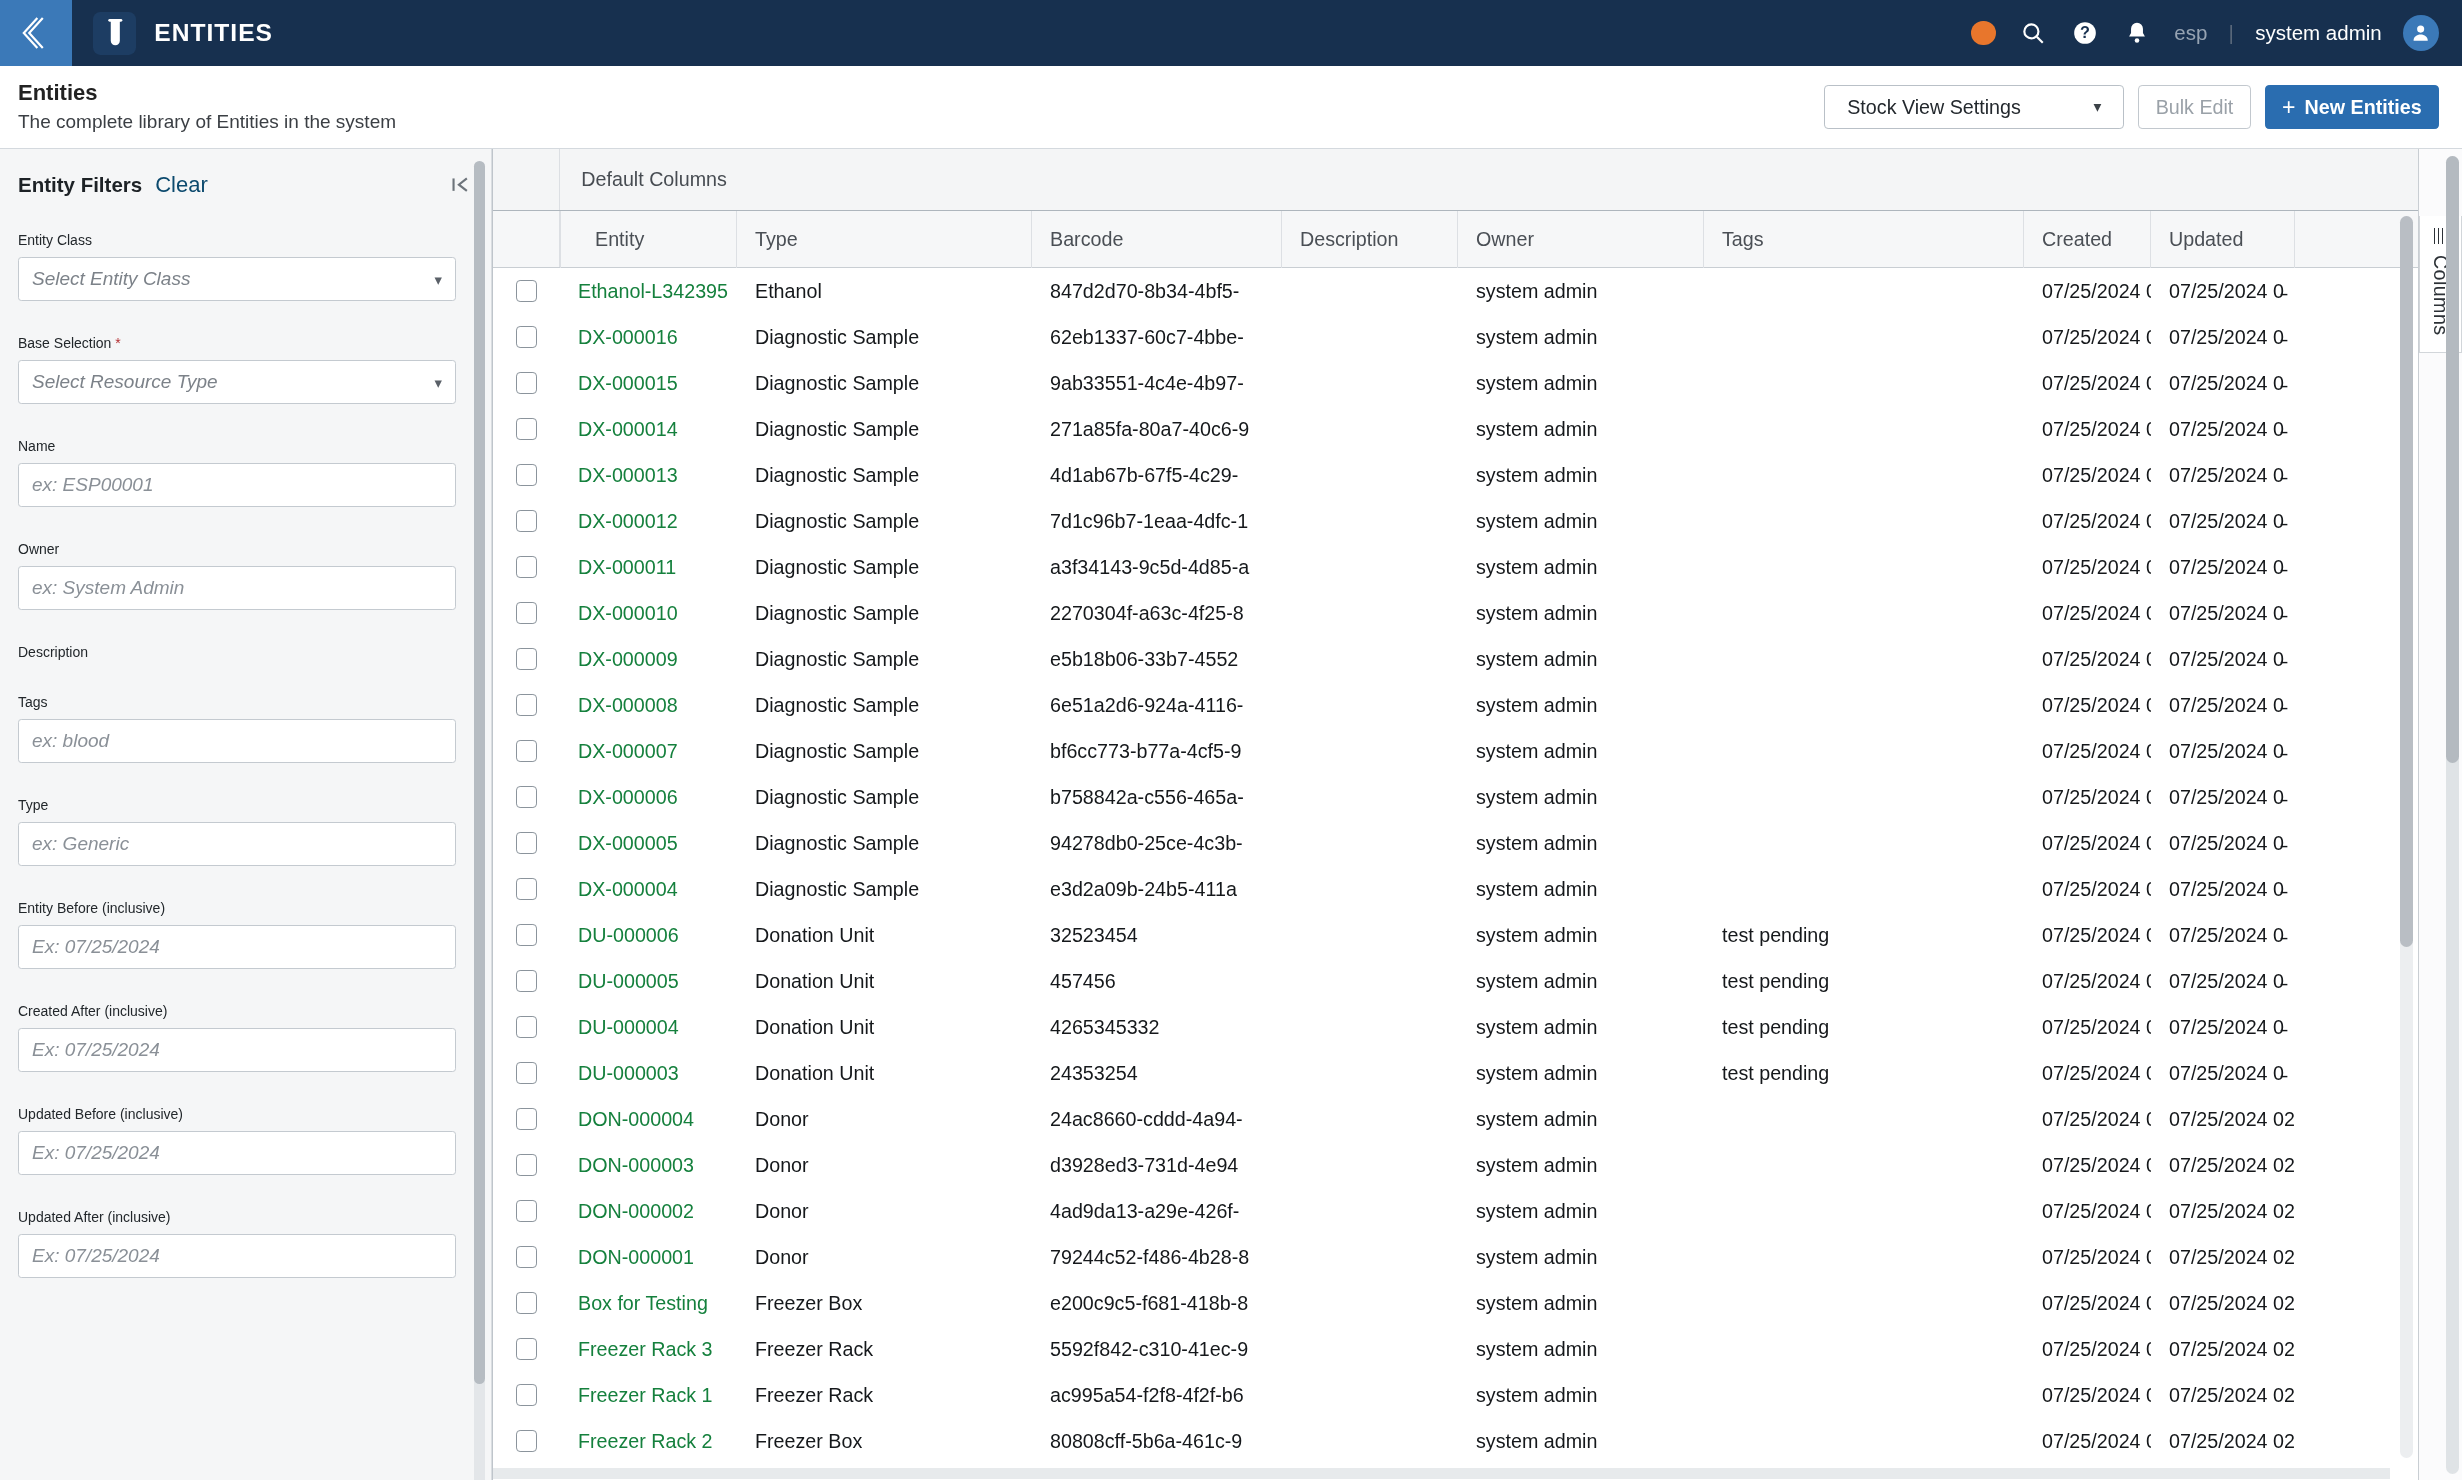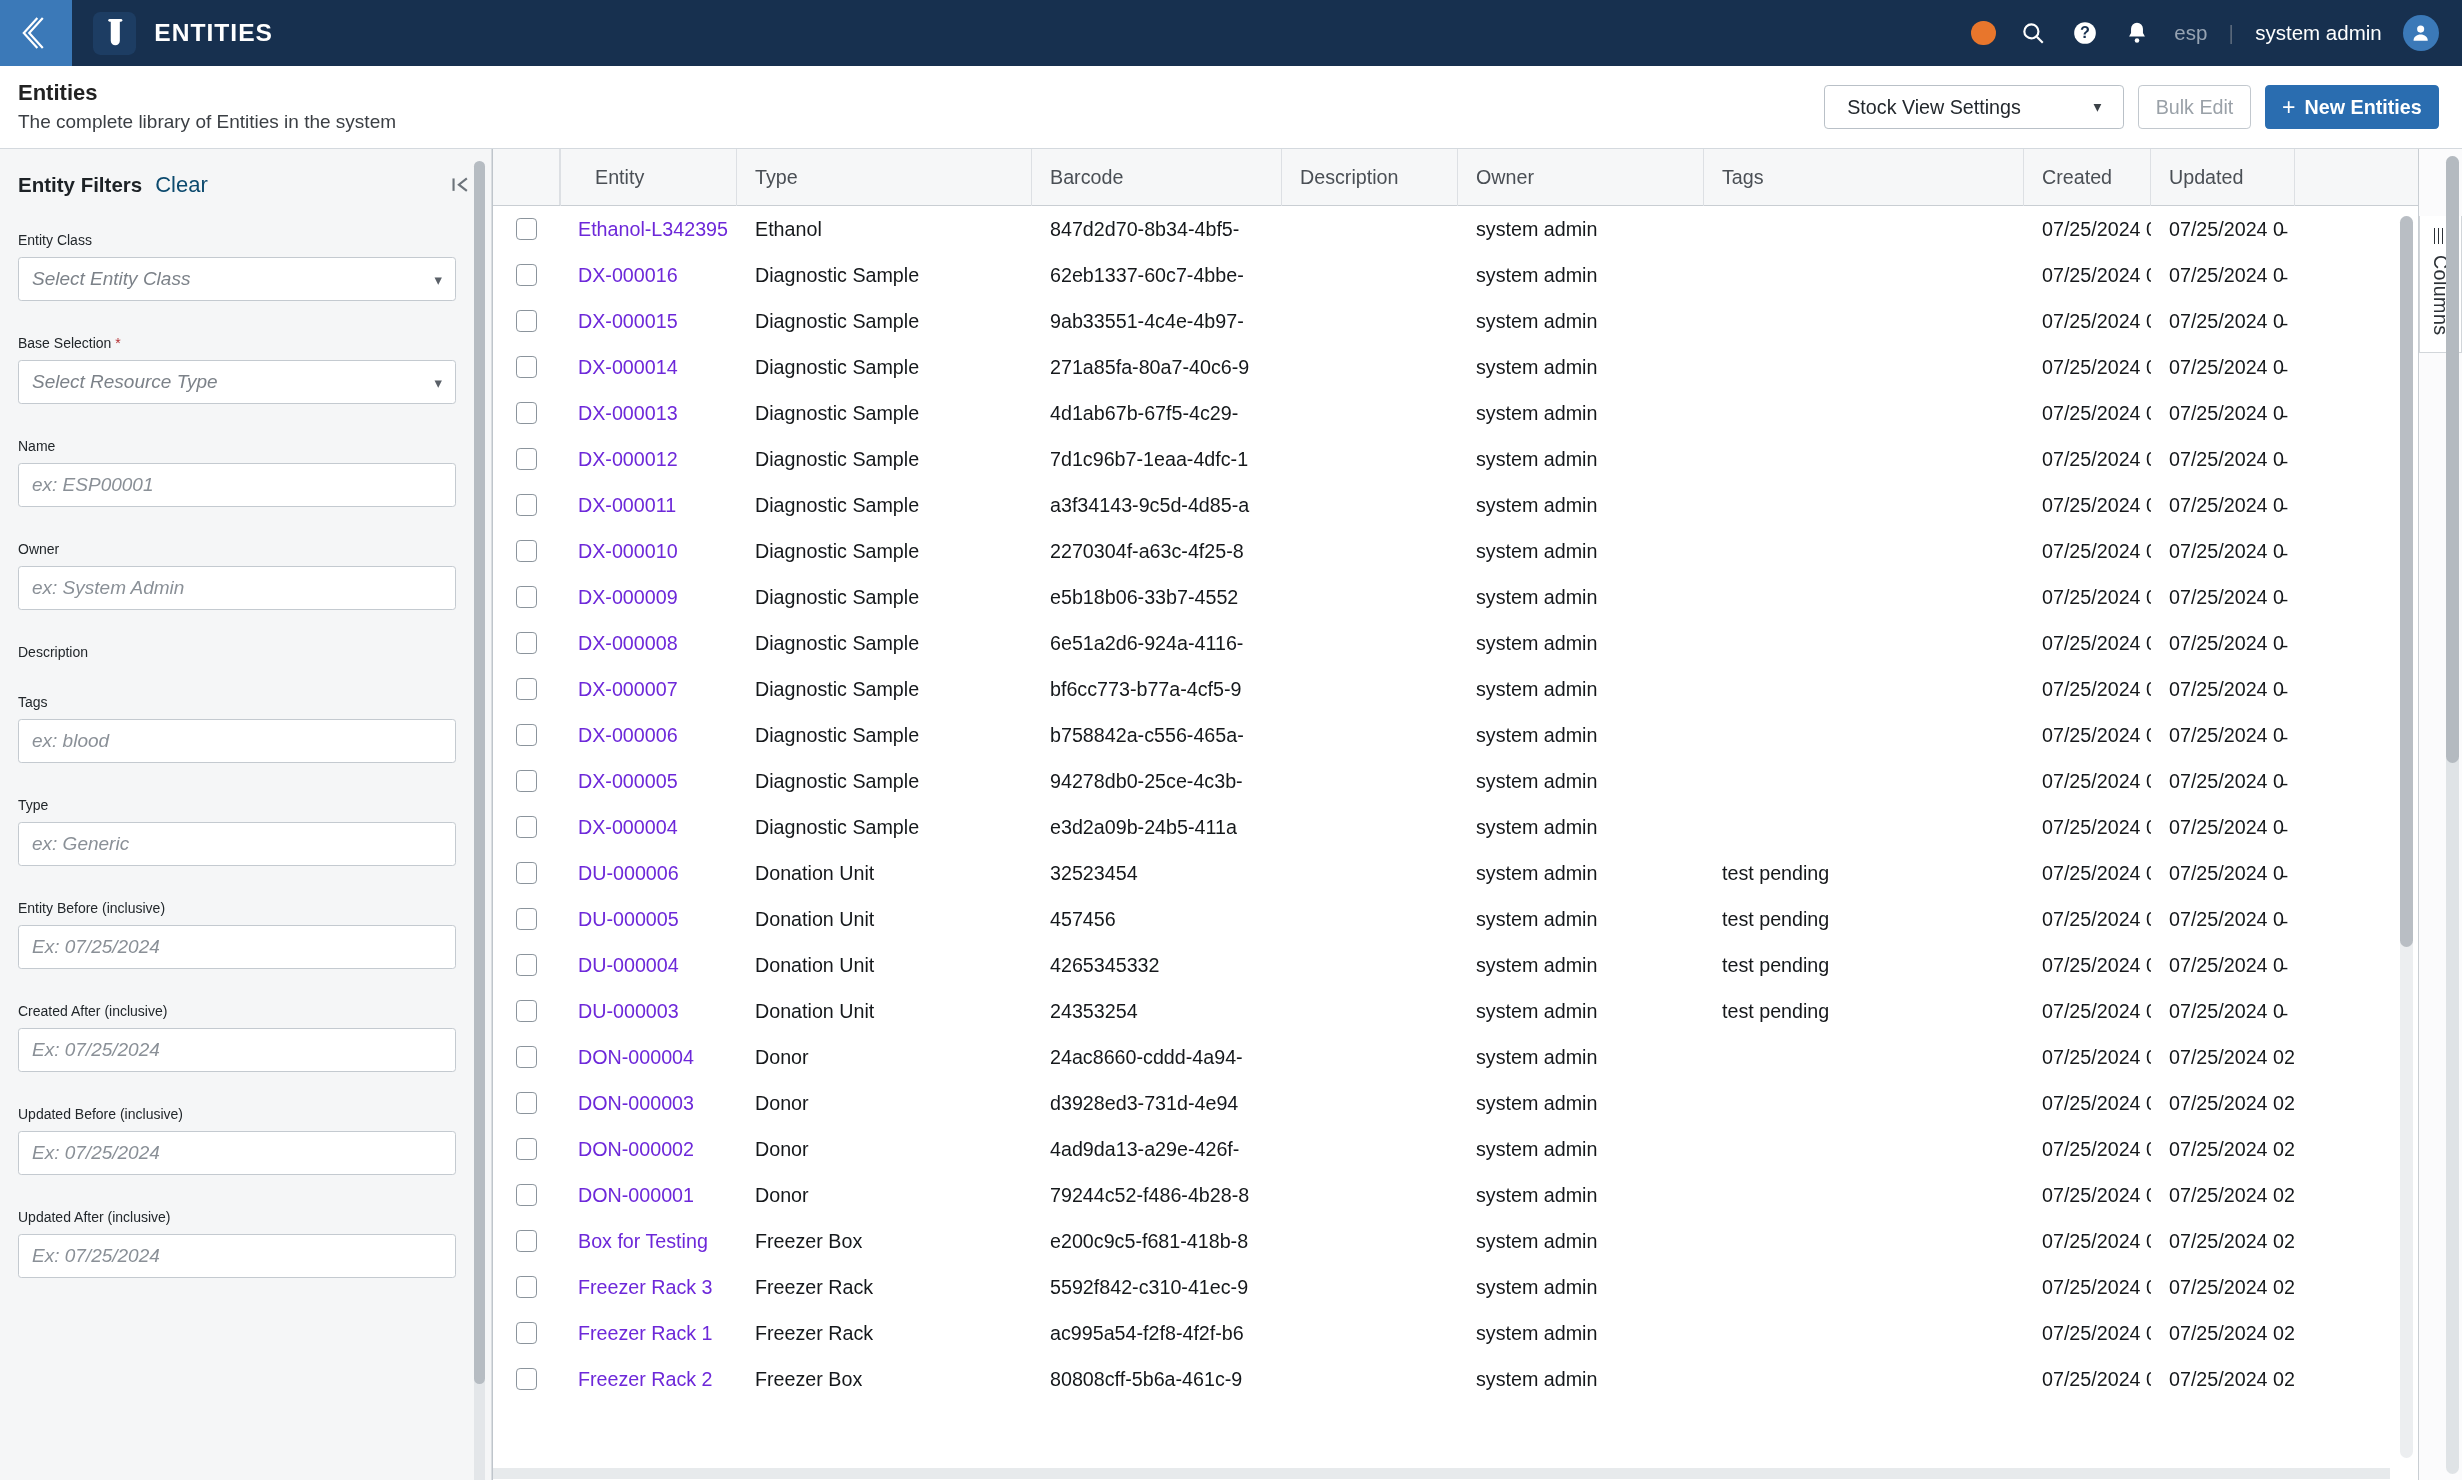--- a/index.html
+++ b/index.html
@@ -130,21 +130,21 @@
     padding-left: 18px; border-right: 0.8px solid #dde0e4; flex: 0 0 auto;
   }
   .hcell.first { border-left: 0.8px solid #dde0e4; padding-left: 34px; }
 
   .grid-rows { flex: 1 1 auto; overflow: hidden; background: #fff; }
   .row { height: 46px; display: flex; align-items: center; background: #fff; }
   .cell {
     height: 46px; display: flex; align-items: center; font-size: 19.7px; color: #15181b;
     padding-left: 18px; flex: 0 0 auto; white-space: nowrap; overflow: hidden;
   }
-  .cell.link { color: #6d28d9; cursor: pointer; }
+  .cell.link { color: #15803d; cursor: pointer; }
   .cell-check { width: 67px; flex: 0 0 67px; display: flex; align-items: center; justify-content: center; }
   .cbox {
     width: 21.3px; height: 21.3px; border: 1.6px solid #8b949c; border-radius: 4.1px; background: #fff;
     cursor: pointer;
   }
 
   
   .c-entity { width: 177px; }
   .c-type   { width: 295px; }
   .c-barcode{ width: 250px; }
@@ -343,20 +343,24 @@
           </div>
         <div class="sb-scrollbar">
           <div class="thumb"></div>
         </div>
       </div>
     </div>
 
     <div class="tablewrap">
       <div class="table-scroll-region">
 
+        <div class="grid-head-group">
+          <div class="gcell-select"></div>
+          <div class="group-label">Default Columns</div>
+        </div>
 
         <div class="grid-head" id="grid-head">
             <div class="gcell-select"></div>
             <div class="hcell c-entity first">Entity</div>
             <div class="hcell c-type">Type</div>
             <div class="hcell c-barcode">Barcode</div>
             <div class="hcell c-desc">Description</div>
             <div class="hcell c-owner">Owner</div>
             <div class="hcell c-tags">Tags</div>
             <div class="hcell c-created">Created</div>

